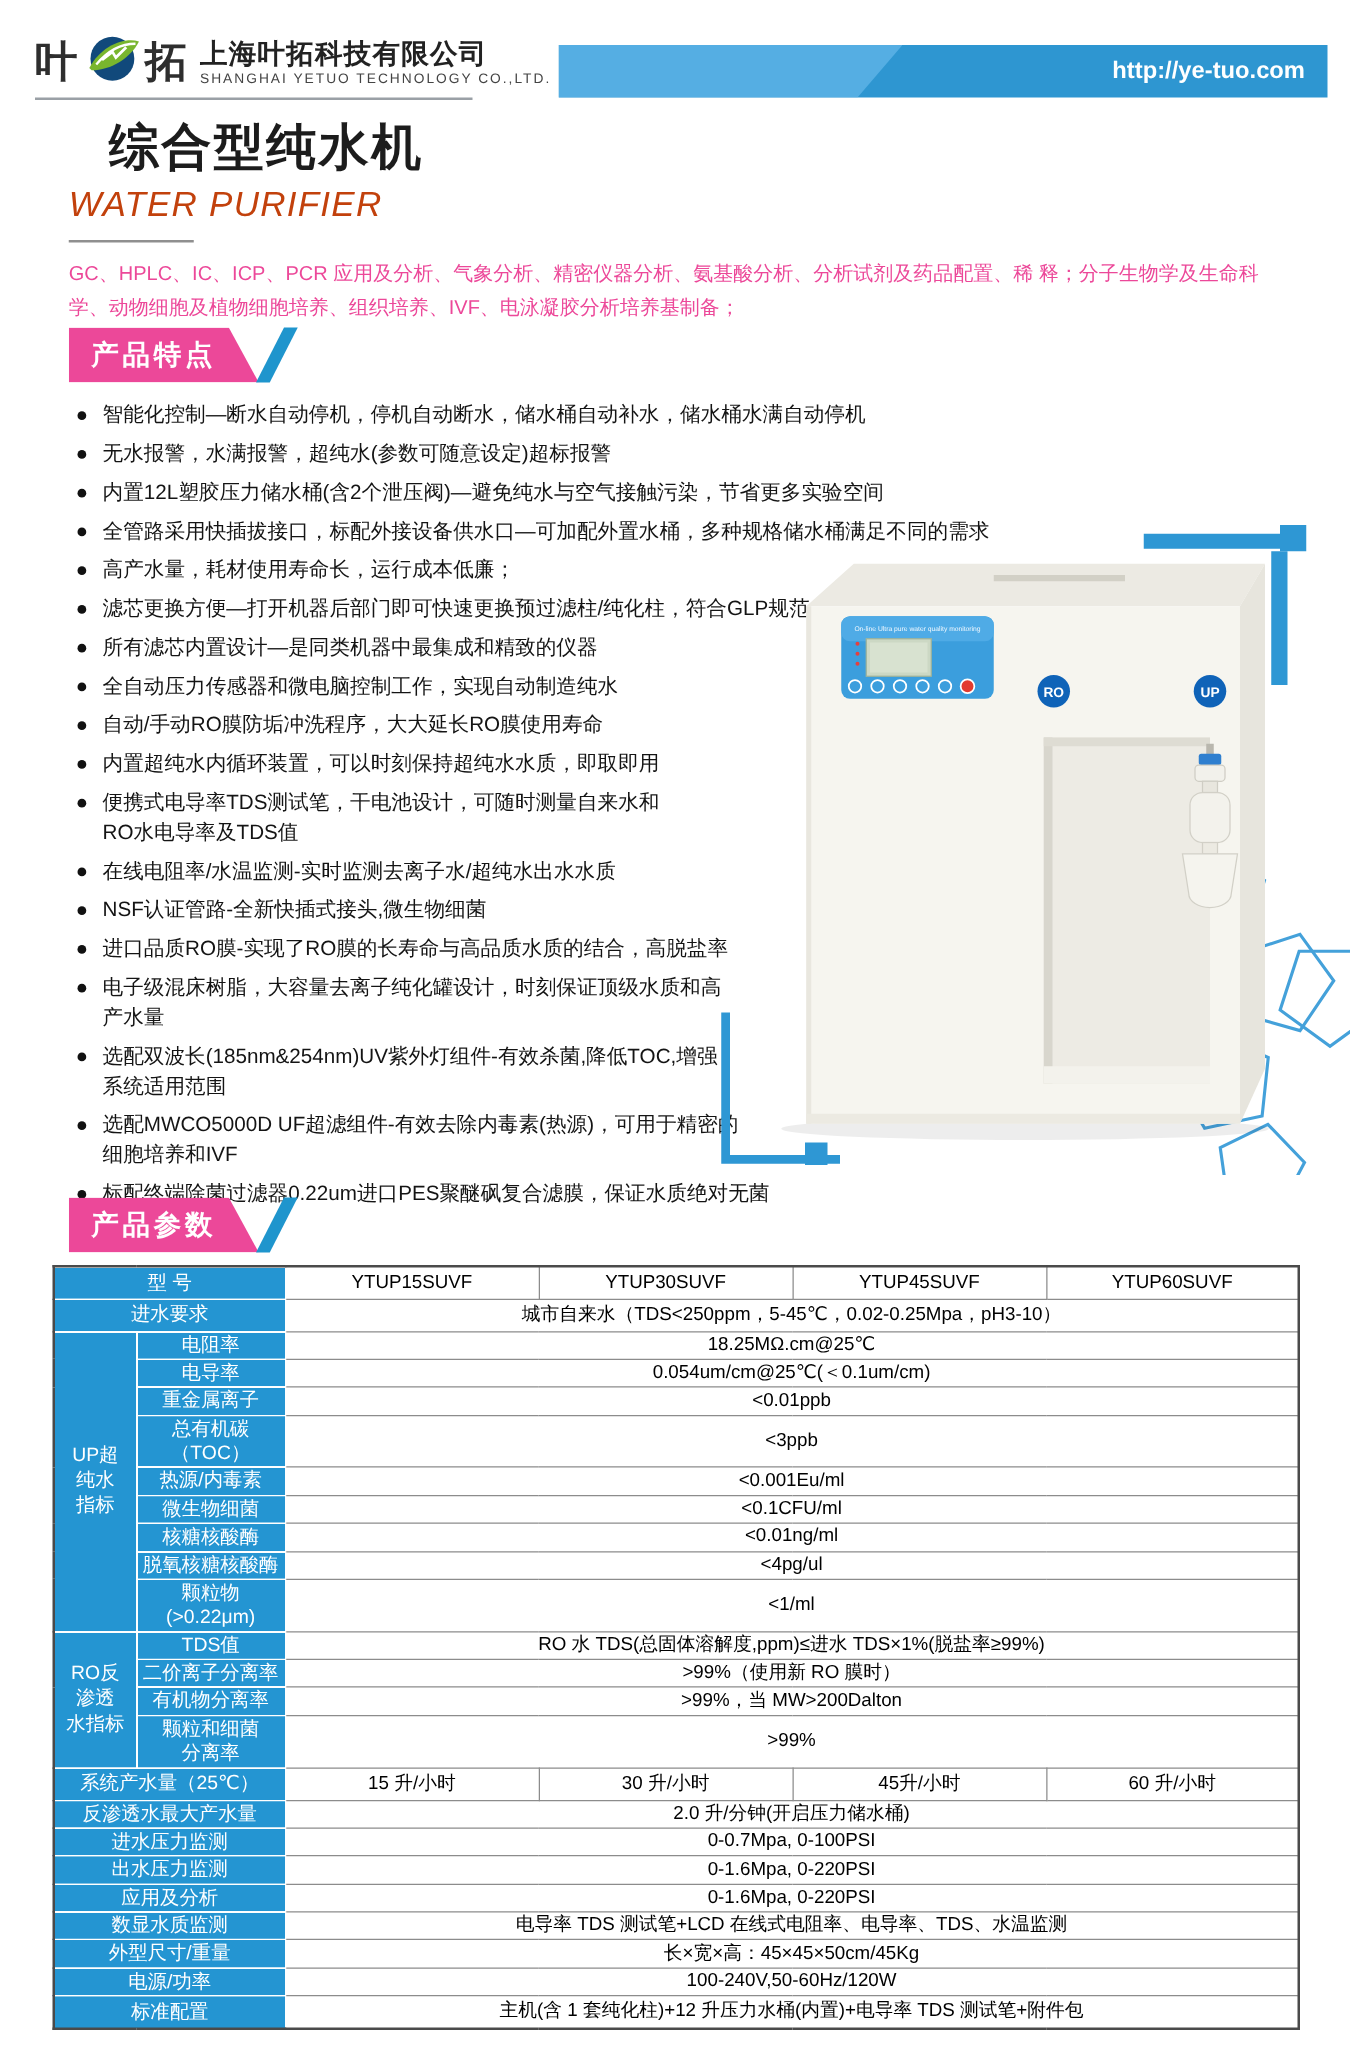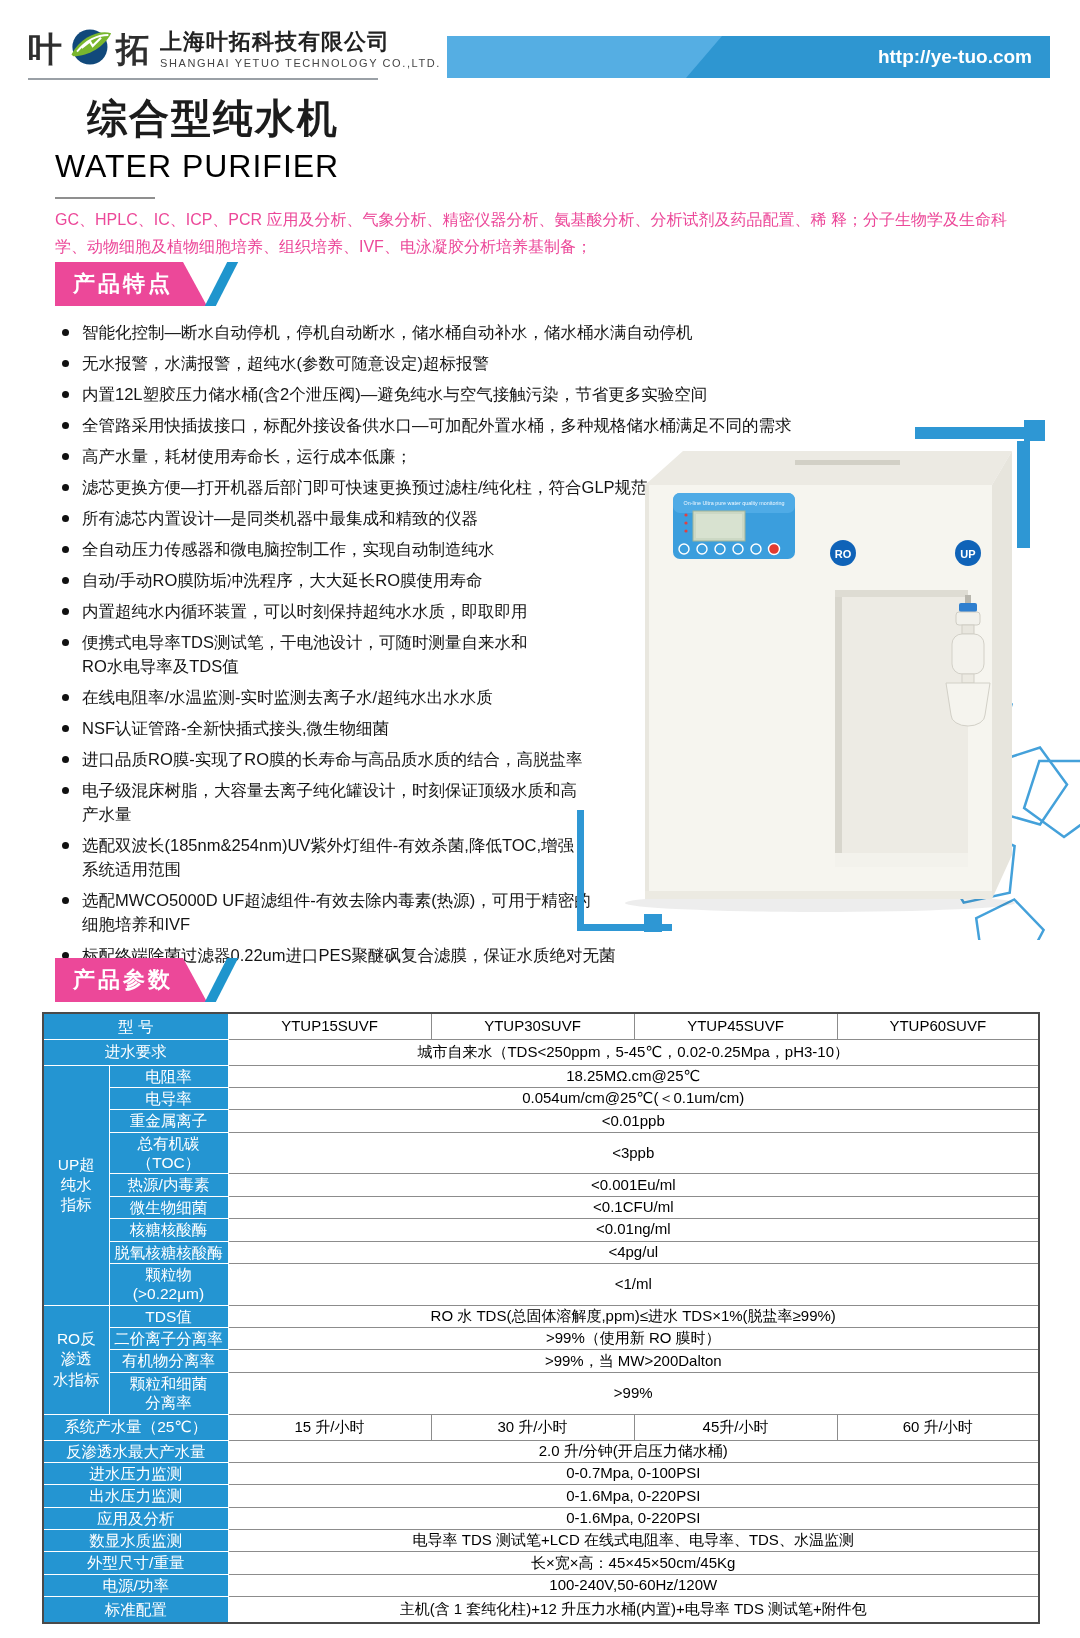--- a/index.html
+++ b/index.html
@@ -7,29 +7,29 @@
 
   
   .logo-row{position:absolute;left:28px;top:24px;display:flex;align-items:center;}
   .logo-char{font-size:34px;font-weight:700;color:#2e2e2e;line-height:1;}
   .logo-icon{margin:0 3px;}
   .company{margin-left:10px;display:flex;flex-direction:column;}
   .company-cn{font-size:22px;font-weight:700;color:#222;letter-spacing:1px;line-height:1.15;}
   .company-en{font-size:11px;color:#444;letter-spacing:1.6px;margin-top:2px;}
   .logo-underline{position:absolute;left:28px;top:78px;width:350px;height:2px;background:#9aa0a6;}
 
-  .banner{position:absolute;left:447px;top:36px;width:603px;height:42px;background:#2e96d1;}
+  .banner{position:absolute;left:447px;top:36px;width:603px;height:42px;background:#2e96d1;padding-left:12px;}
   .banner::before{content:'';position:absolute;left:0;top:0;height:100%;width:275px;background:#55aee3;
     clip-path:polygon(0 0,100% 0,calc(100% - 36px) 100%,0 100%);}
   .banner-url{position:absolute;right:18px;top:0;line-height:42px;color:#fff;font-size:19px;font-weight:700;}
 
   
   .title-block{position:absolute;left:55px;top:96px;}
   .title-cn{font-size:40px;font-weight:700;color:#1c1c1c;letter-spacing:2px;line-height:1.1;margin-left:32px;}
-  .title-en{font-size:32px;color:#000000;margin-top:8px;letter-spacing:1px;}
+  .title-en{font-size:28px;color:#c2410c;margin-top:8px;letter-spacing:1px;font-style:italic;}
   .title-underline{width:100px;height:2px;background:#8f8f8f;margin-top:12px;}
 
   .intro{position:absolute;left:55px;top:206px;width:980px;font-size:16px;line-height:1.7;color:#ec4899;}
 
   
   .sec{position:absolute;left:55px;}
   .sec-row{display:flex;align-items:stretch;height:44px;}
   .sec-hdr{background:#ec4899;color:#fff;font-size:22px;font-weight:700;letter-spacing:3px;
     padding:0 34px 0 18px;display:flex;align-items:center;
     clip-path:polygon(0 0,calc(100% - 24px) 0,100% 100%,0 100%);}

